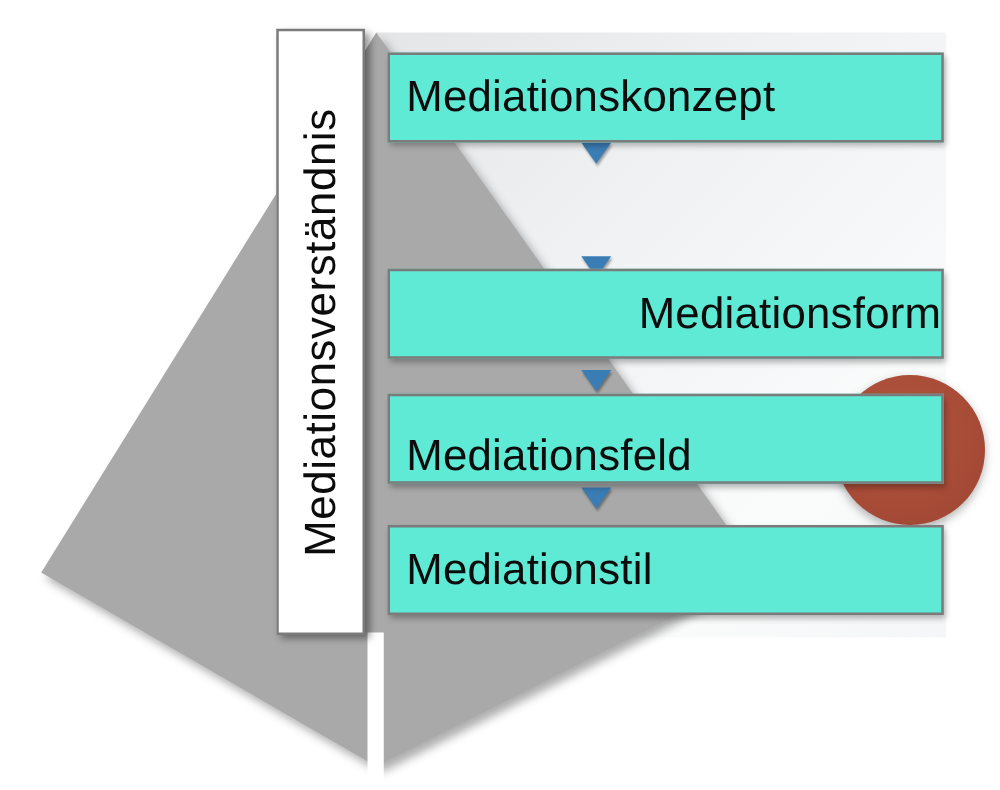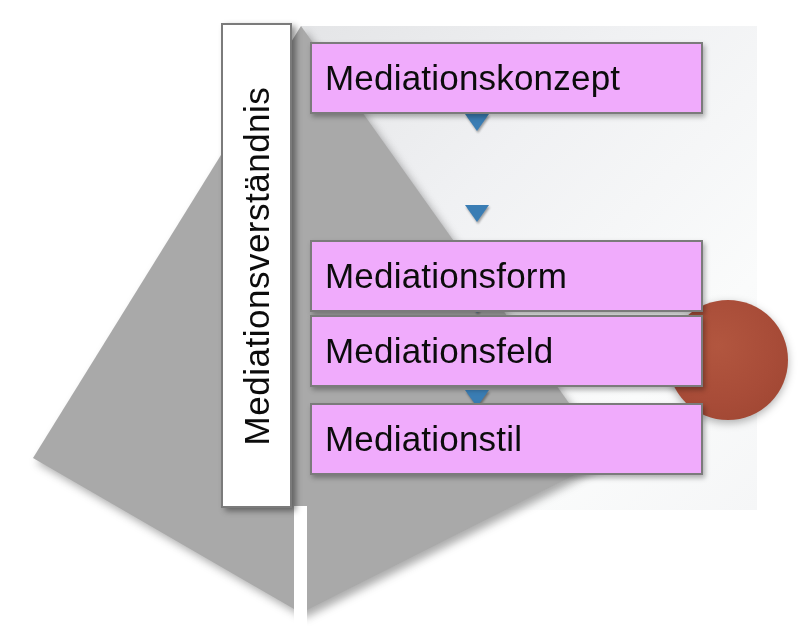--- a/index.html
+++ b/index.html
@@ -97,41 +97,41 @@
     white-space: nowrap;
     font-size: 35px;
     letter-spacing: 0.5px;
     color: #0c0c0c;
   }
 
   
   .step-box {
     position: absolute;
     left: 310px;
-    width: 393px;
+    width: 445px;
     height: 72px;
-    background: #f0abfc;
+    background: #5eead4;
     border: 2px solid var(--box-border, #7b7b7b);
     box-sizing: border-box;
     box-shadow: 2px 3px 5px rgba(0, 0, 0, 0.3);
     display: flex;
     align-items: center;
   }
   .step-box .step-label {
     padding-left: 13px;
     font-size: 35px;
     letter-spacing: 0.2px;
     color: #0c0c0c;
     white-space: nowrap;
   }
   .step-1 { top: 42px; }
   .step-2 { top: 133px; }
-  .step-3 { top: 240px; }
-  .step-4 { top: 315px; }
-  .step-5 { top: 403px; text-align: right; }
+  .step-3 { top: 215px; justify-content: flex-end; }
+  .step-4 { top: 315px; align-items: flex-end; }
+  .step-5 { top: 420px; text-align: right; }
 </style>
 </head>
 <body>
 
 <div class="stage">
 
   <div class="panel"></div>
 
   <svg class="funnel-svg" viewBox="0 0 800 632" aria-hidden="true">
     <polygon class="funnel-poly" points="301,26 608,458 301,613 33,458"></polygon>

